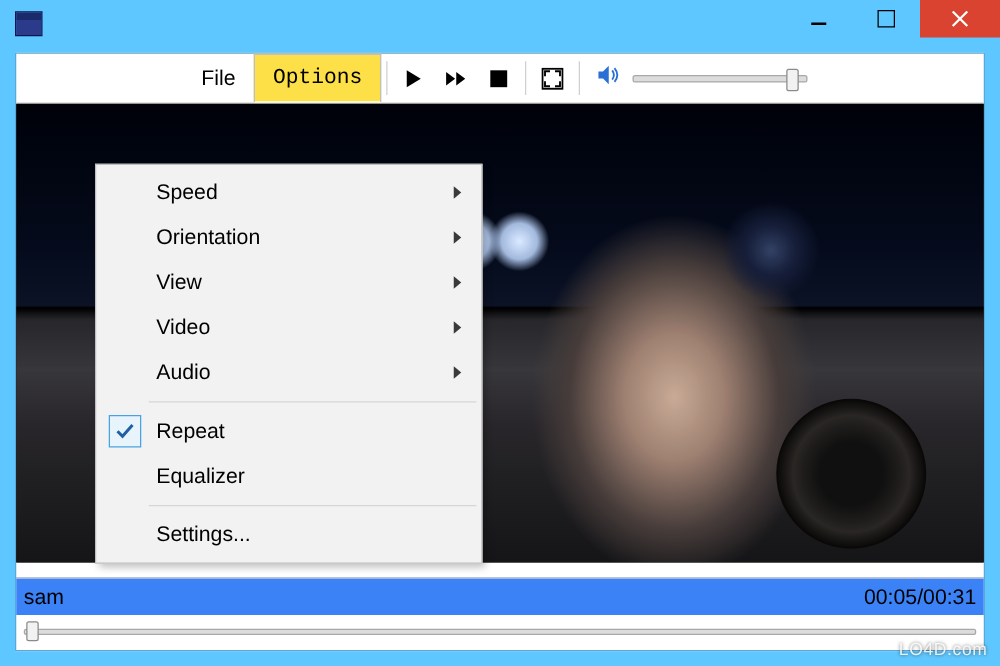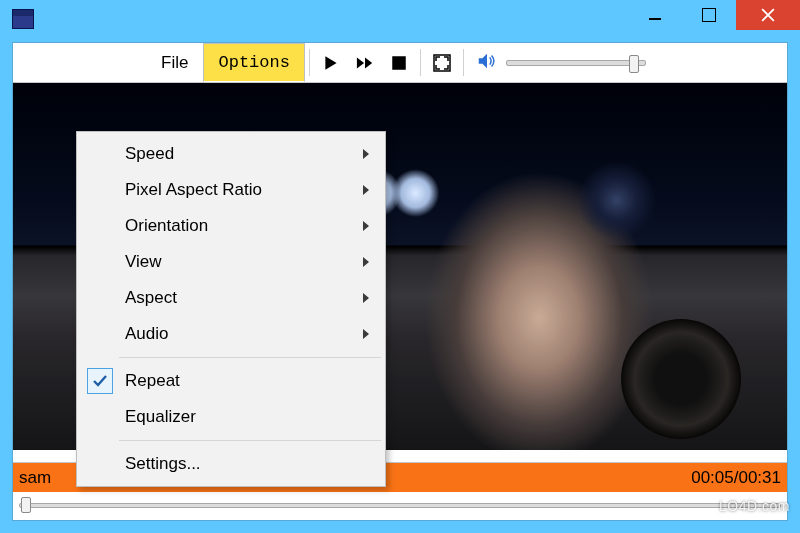--- a/index.html
+++ b/index.html
@@ -84,21 +84,21 @@
     content:""; position:absolute; right:6%; bottom:3%;
     width:120px; height:120px; border-radius:50%;
     background: radial-gradient(circle at 50% 50%, #151515 30%, #2d2a28 55%, #0f0e0d 70%);
   }
 
   
   .status {
     position:absolute; left:0; right:0; bottom:28px; height:30px;
     border-top:1px solid #c7c7c7; display:flex; align-items:center;
     font-size:17px; padding:0 6px; justify-content:space-between;
-    background:#f97316;
+    background:#3b82f6;
     gap:46px;
   }
   .seek {
     position:absolute; left:6px; right:6px; bottom:8px; height:14px;
   }
   .seek-track{
     position:absolute; left:0; right:0; top:5px; height:5px;
     background:#dcdcdc; border:1px solid #a8a8a8; border-radius:2px;
   }
   .seek-thumb{
@@ -125,21 +125,21 @@
   }
   .dd-sep { height:1px; background:#d6d6d6; margin:5px 2px 5px 40px; }
   .dd-check {
     position:absolute; left:8px; top:50%; transform:translateY(-50%);
     width:26px; height:26px; border:1px solid #4aa3e0; background:#e8f4fc;
     display:flex; align-items:center; justify-content:center;
   }
   .dd-check svg { width:16px; height:16px; }
 
   .watermark {
-    position:absolute; right:10px; bottom:19px; font-size:14px;
+    position:absolute; right:10px; bottom:6px; font-size:14px;
     color:rgba(255,255,255,0.85); text-shadow:0 0 3px rgba(0,0,0,0.6);
     z-index:50; letter-spacing:0.5px;
   }
 </style>
 </head>
 <body>
 
 <div class="titlebar">
   <div class="app-icon"></div>
   <div class="win-controls">
@@ -211,33 +211,29 @@
     <div class="seek-track"></div>
     <div class="seek-thumb"></div>
   </div>
 
   <div class="dropdown">
     <div class="dd-item">
       <span>Speed</span>
       <span class="arrow"></span>
     </div>
     <div class="dd-item">
-      <span>Pixel Aspect Ratio</span>
-      <span class="arrow"></span>
-    </div>
-    <div class="dd-item">
       <span>Orientation</span>
       <span class="arrow"></span>
     </div>
     <div class="dd-item">
       <span>View</span>
       <span class="arrow"></span>
     </div>
     <div class="dd-item">
-      <span>Aspect</span>
+      <span>Video</span>
       <span class="arrow"></span>
     </div>
     <div class="dd-item">
       <span>Audio</span>
       <span class="arrow"></span>
     </div>
     <div class="dd-sep"></div>
     <div class="dd-item">
       <span class="dd-check">
         <svg viewBox="0 0 16 16">

